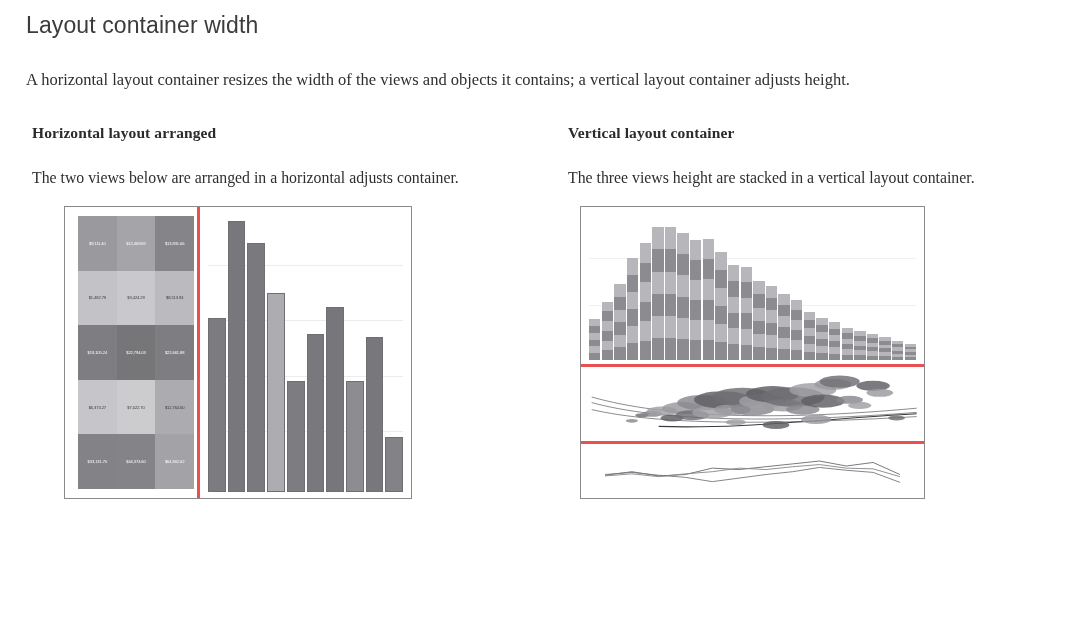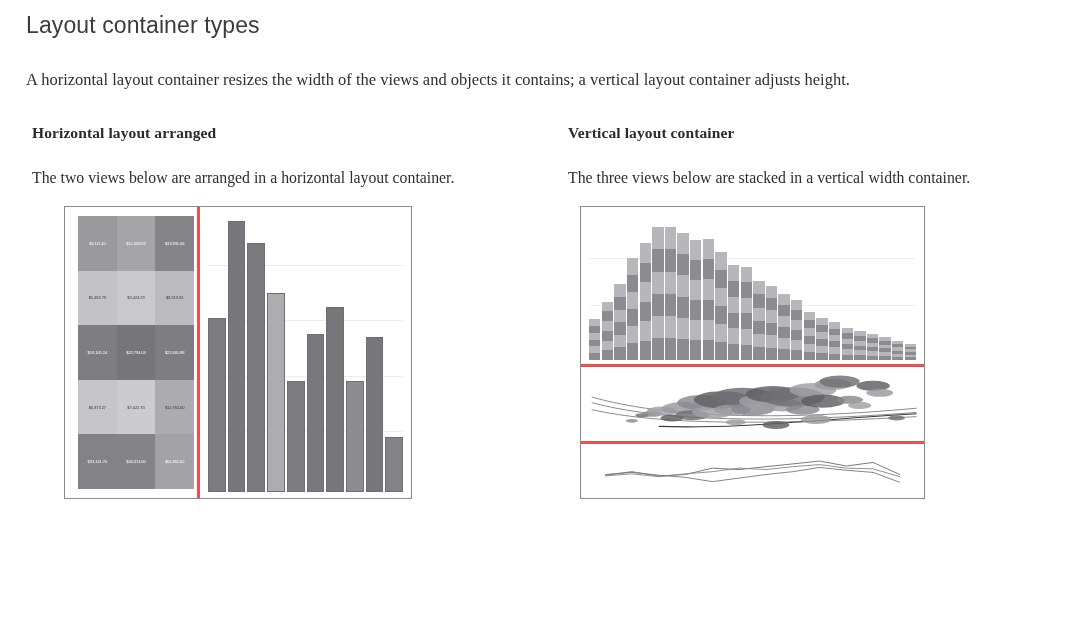--- a/index.html
+++ b/index.html
@@ -188,29 +188,29 @@
     position: absolute; left: 0; right: 0; height: 1px; background: #f0f0f0;
   }
 
   svg.plot { position: absolute; inset: 0; width: 100%; height: 100%; display: block; }
 </style>
 </head>
 <body>
 
 <div class="page">
 
-  <h1 class="page-title">Layout container types</h1>
+  <h1 class="page-title">Layout container width</h1>
 
   <p class="intro">A horizontal layout container resizes the width of the views and objects it contains; a vertical layout container adjusts height.</p>
 
   <div class="columns">
 
     <div class="col left">
       <div class="col-head">Horizontal layout arranged</div>
-      <div class="col-desc">The two views below are arranged in a horizontal layout container.</div>
+      <div class="col-desc">The two views below are arranged in a horizontal adjusts container.</div>
 
       <div class="dash dash-h">
 
         <div class="pane-heat">
           <div class="heat" id="heat-grid">
               <div class="heat-cell dark" style="background: rgb(154, 154, 158);">$9,111.40</div>
               <div class="heat-cell dark" style="background: rgb(165, 165, 169);">$12,469.82</div>
               <div class="heat-cell dark" style="background: rgb(133, 133, 137);">$13,931.06</div>
               <div class="heat-cell light" style="background: rgb(195, 195, 199);">$1,482.79</div>
               <div class="heat-cell light" style="background: rgb(201, 201, 205);">$3,424.29</div>
@@ -248,21 +248,21 @@
               <div class="bar" style="height: 56%; background: rgb(120, 120, 124);"></div>
               <div class="bar" style="height: 20%; background: rgb(131, 131, 135);"></div>
             </div>
         </div>
 
       </div>
     </div>
 
     <div class="col right">
       <div class="col-head">Vertical layout container</div>
-      <div class="col-desc">The three views below are stacked in a vertical width container.</div>
+      <div class="col-desc">The three views height are stacked in a vertical layout container.</div>
 
       <div class="dash dash-v">
 
         <div class="pane-hist">
           <div class="hist-grid" id="hist-gridlines">
               <i style="top: 30%;"></i>
               <i style="top: 62%;"></i>
             </div>
           <div class="hist" id="hist-row">
               <div class="hist-bar" style="height: 28%;">

